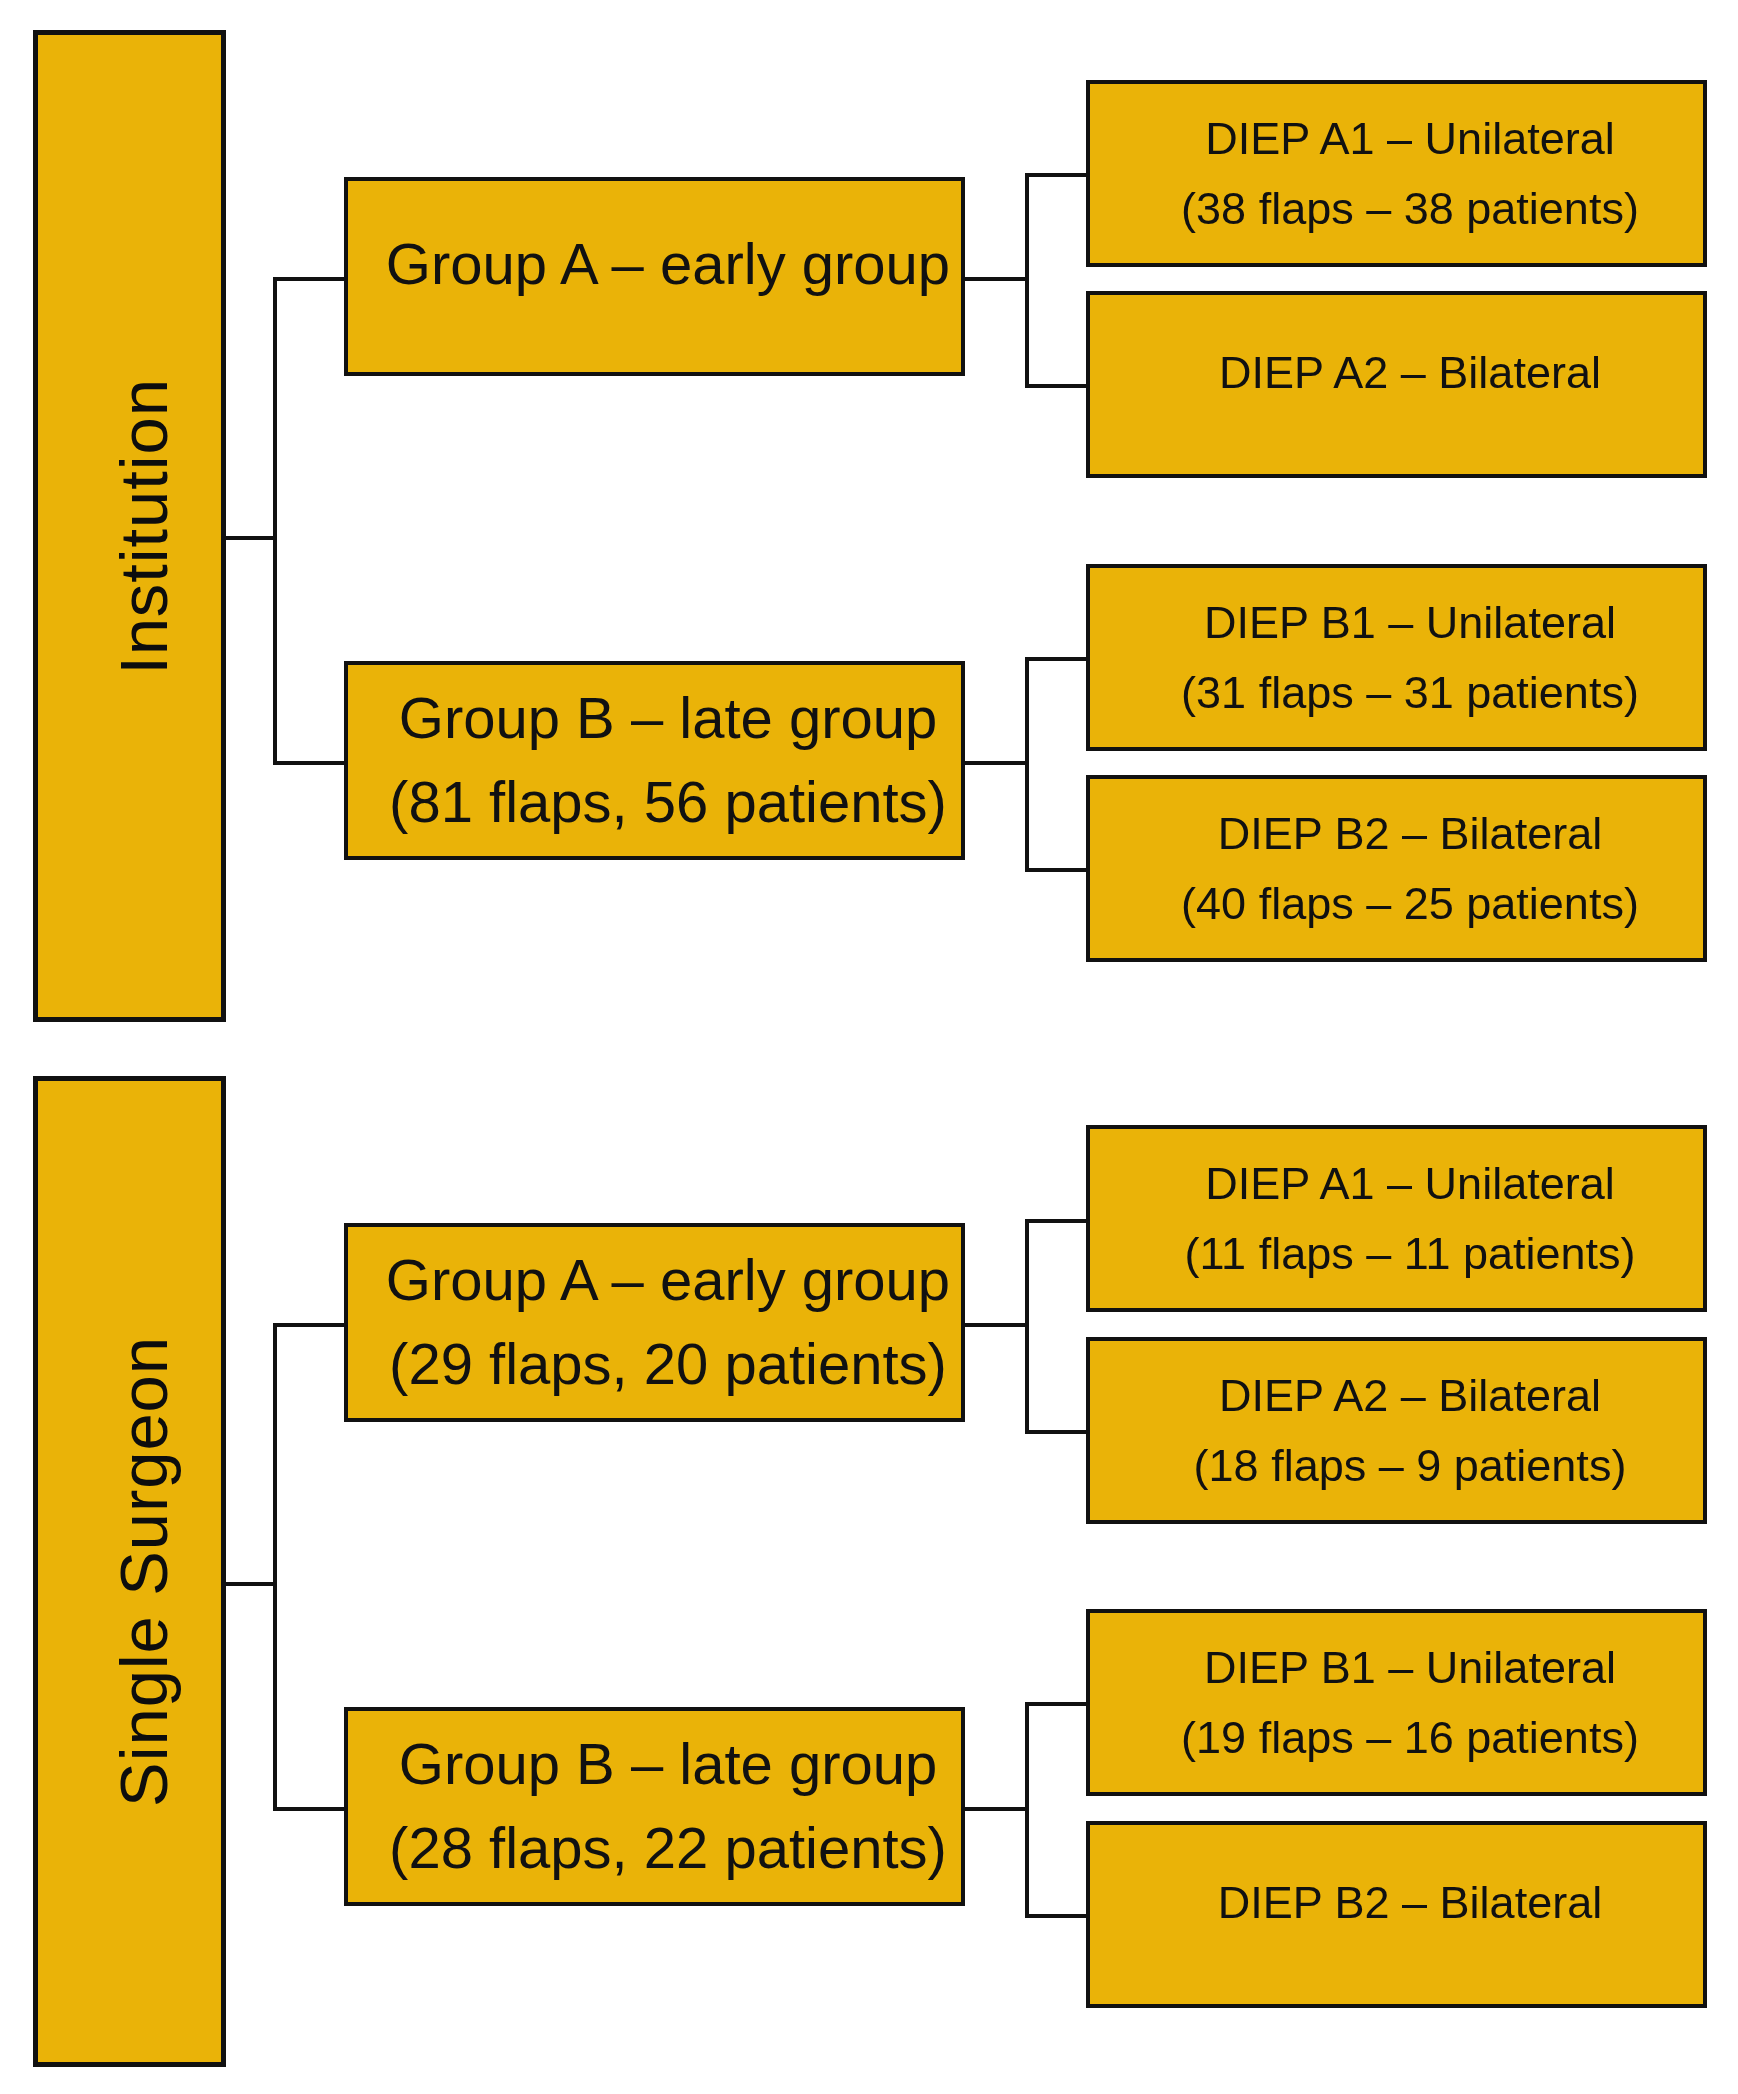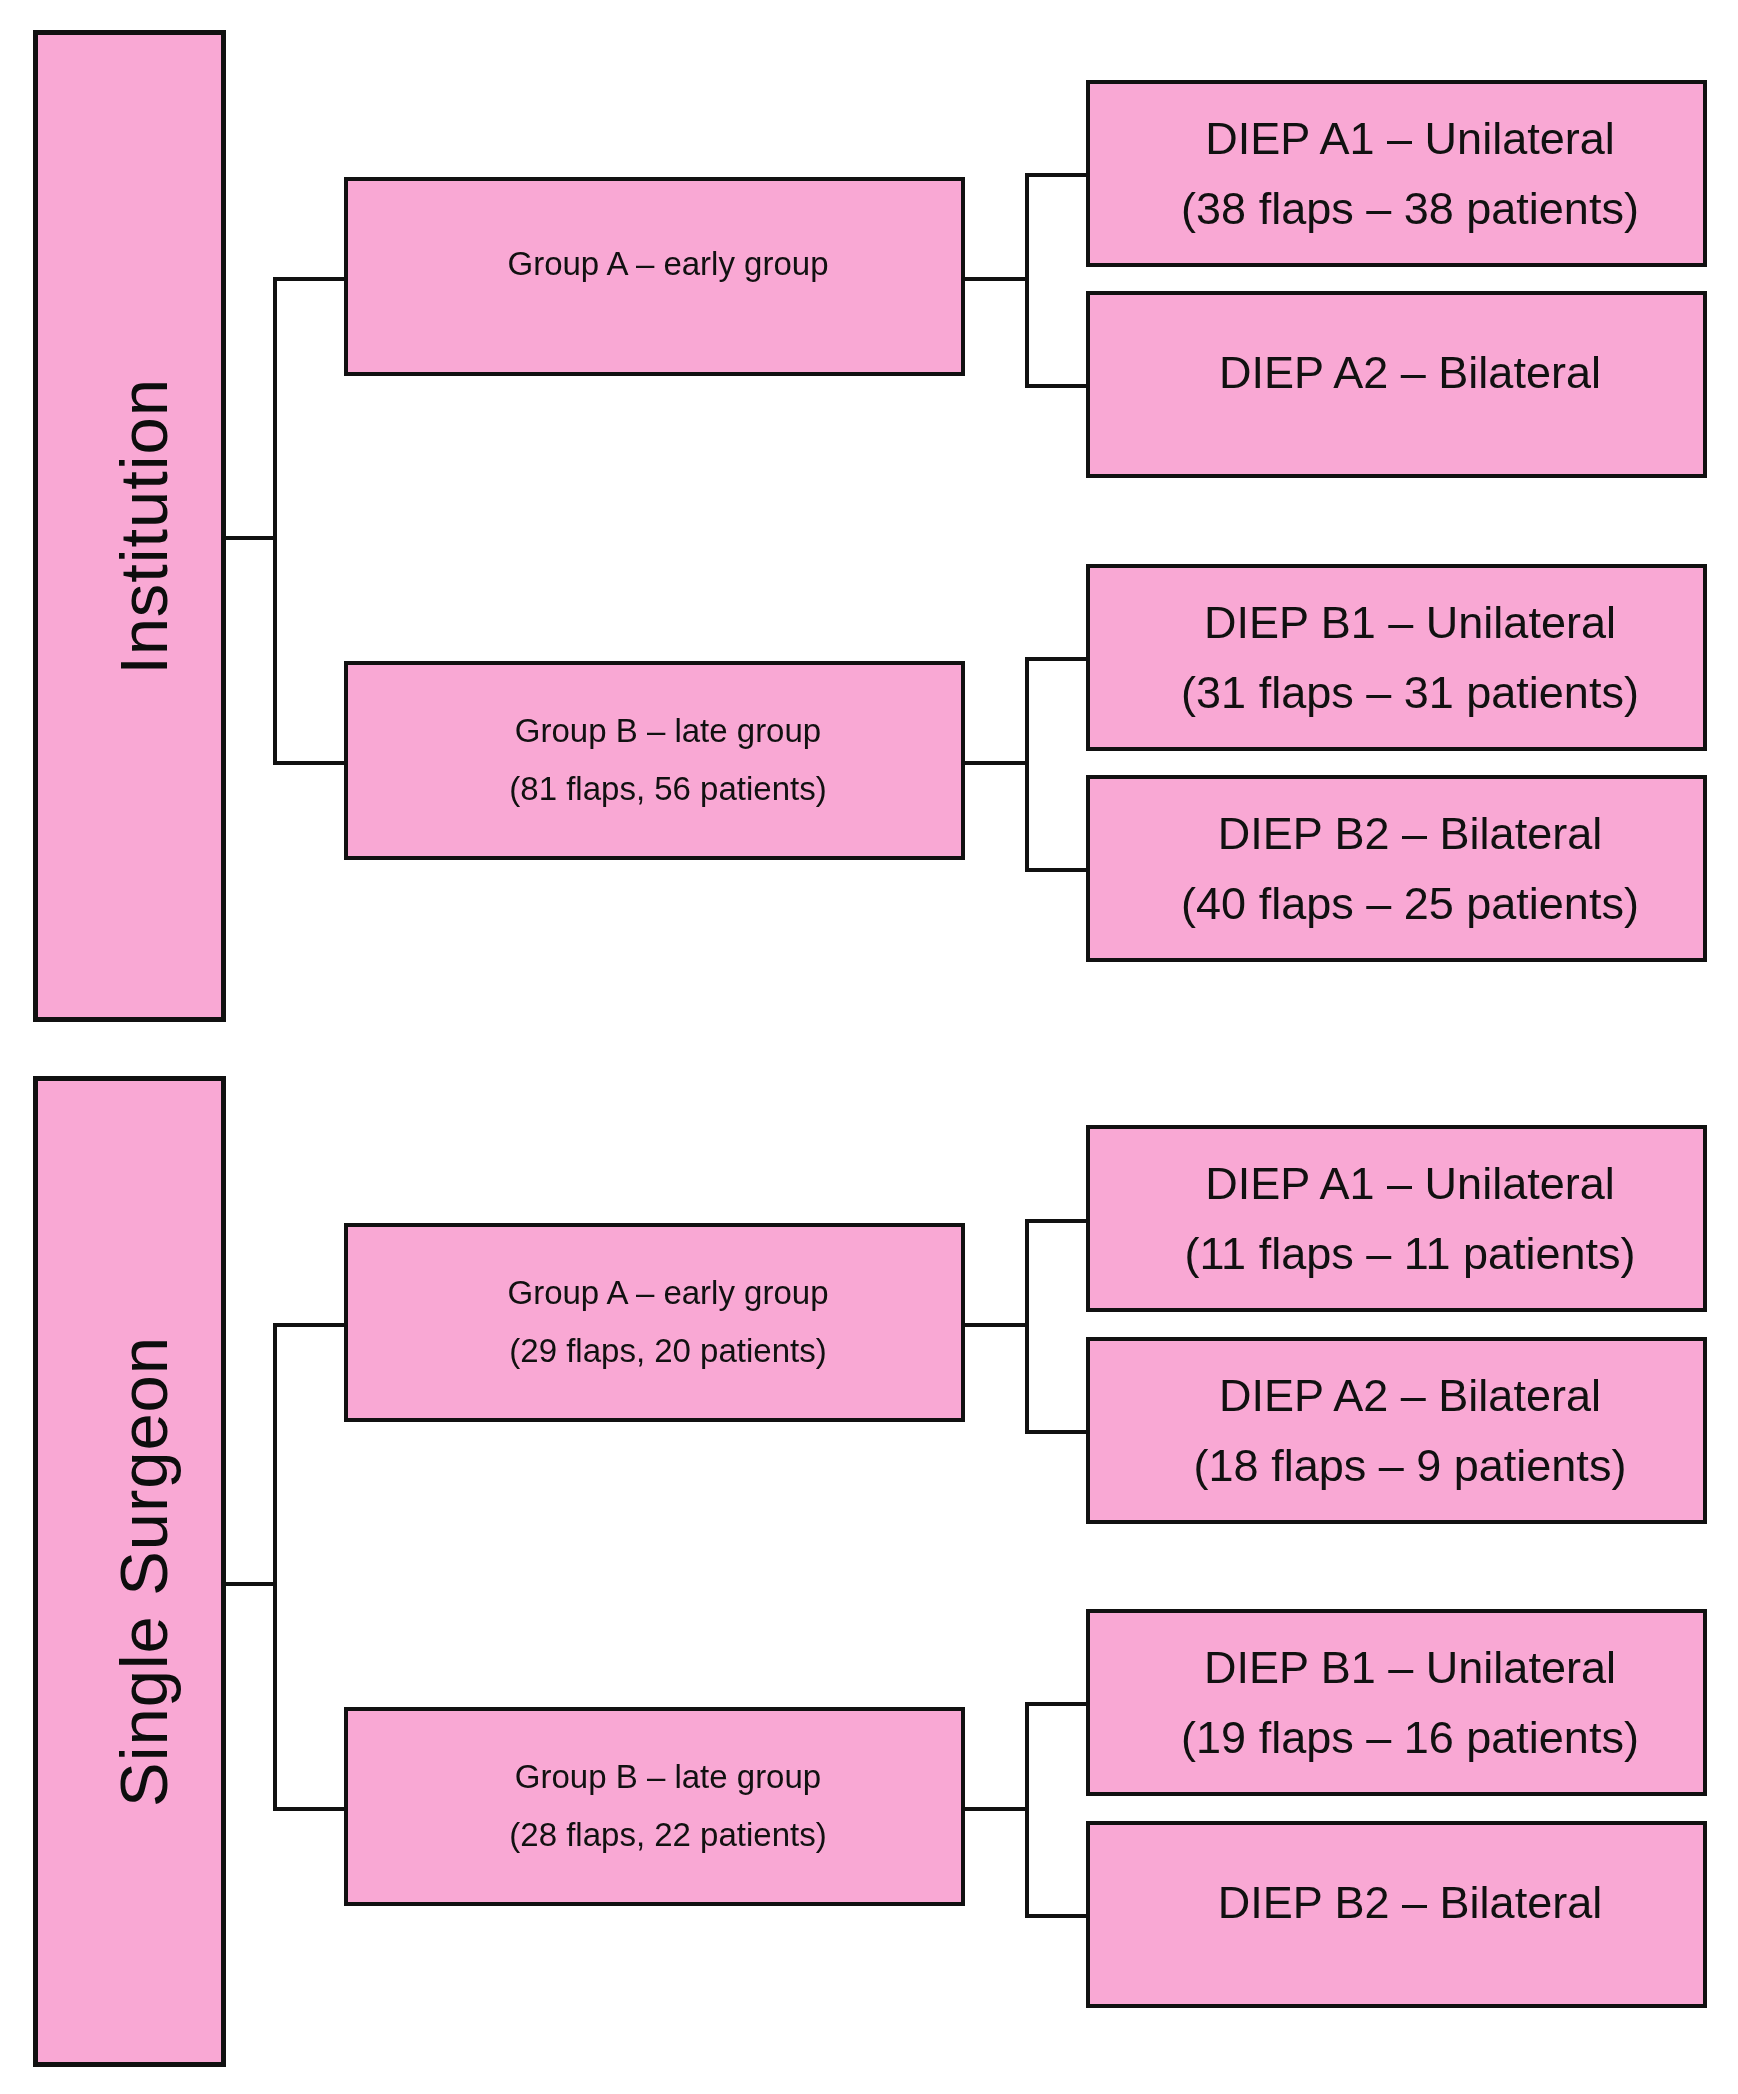--- a/index.html
+++ b/index.html
@@ -13,21 +13,21 @@
     height: 2094px;
     background: #ffffff;
     font-family: "Liberation Sans", sans-serif;
     overflow: hidden;
   }
 
   
   .box {
     position: absolute;
     box-sizing: border-box;
-    background: #f9a8d4;
+    background: #eab308;
     border: 4.5px solid #111111;
     display: flex;
     flex-direction: column;
     align-items: center;
     justify-content: center;
     padding-left: 27px;
   }
   .box .line {
     display: block;
     text-align: center;
@@ -45,21 +45,21 @@
     transform: rotate(-90deg);
     transform-origin: center center;
     white-space: nowrap;
     font-size: 67px;
     letter-spacing: 0.9px;
     color: #0d0d0d;
     font-weight: 400;
   }
 
   
-  .group-box .line { font-size: 33px; }
+  .group-box .line { font-size: 58px; }
   .group-box .line.l1 { margin-bottom: 23.5px; }
 
   
   .leaf-box .line { font-size: 45px; }
   .leaf-box .line.l1 { margin-bottom: 23.5px; }
 
   
   .h-line {
     position: absolute;
     height: 3.6px;

